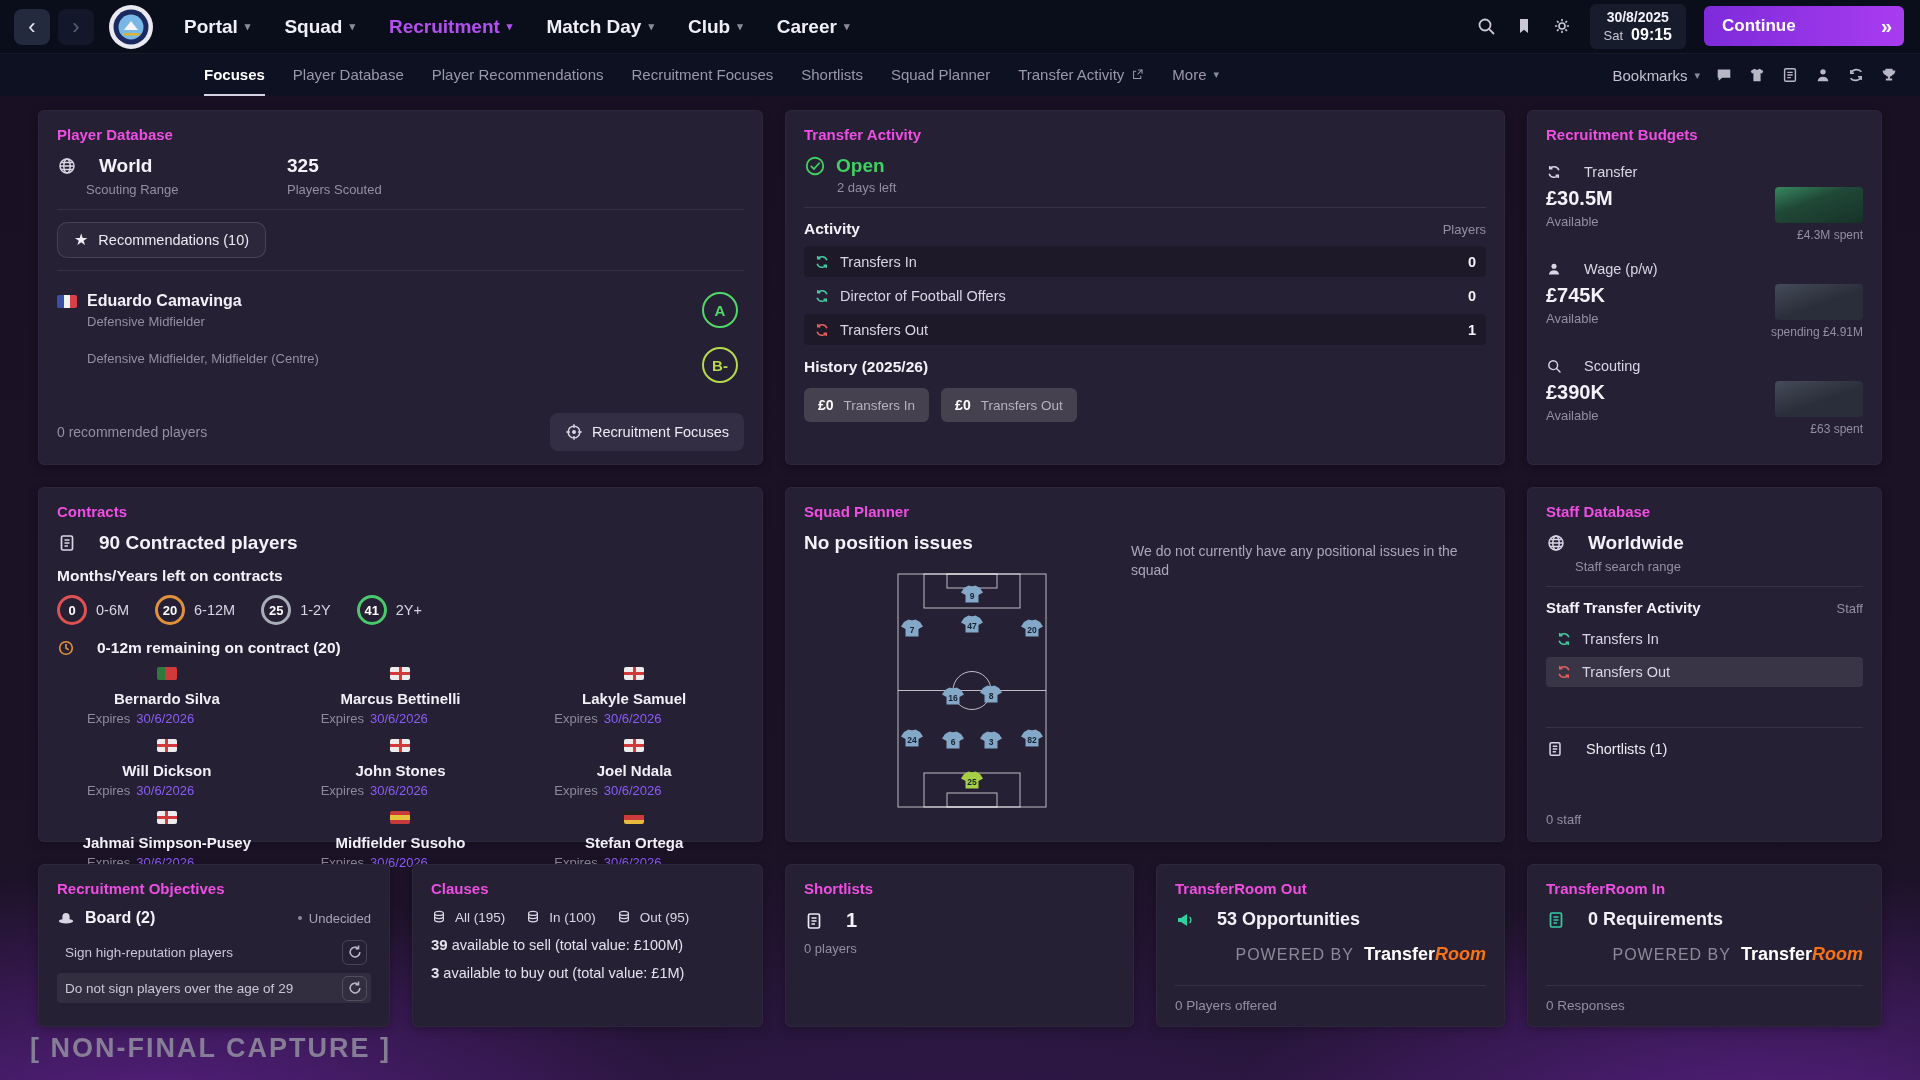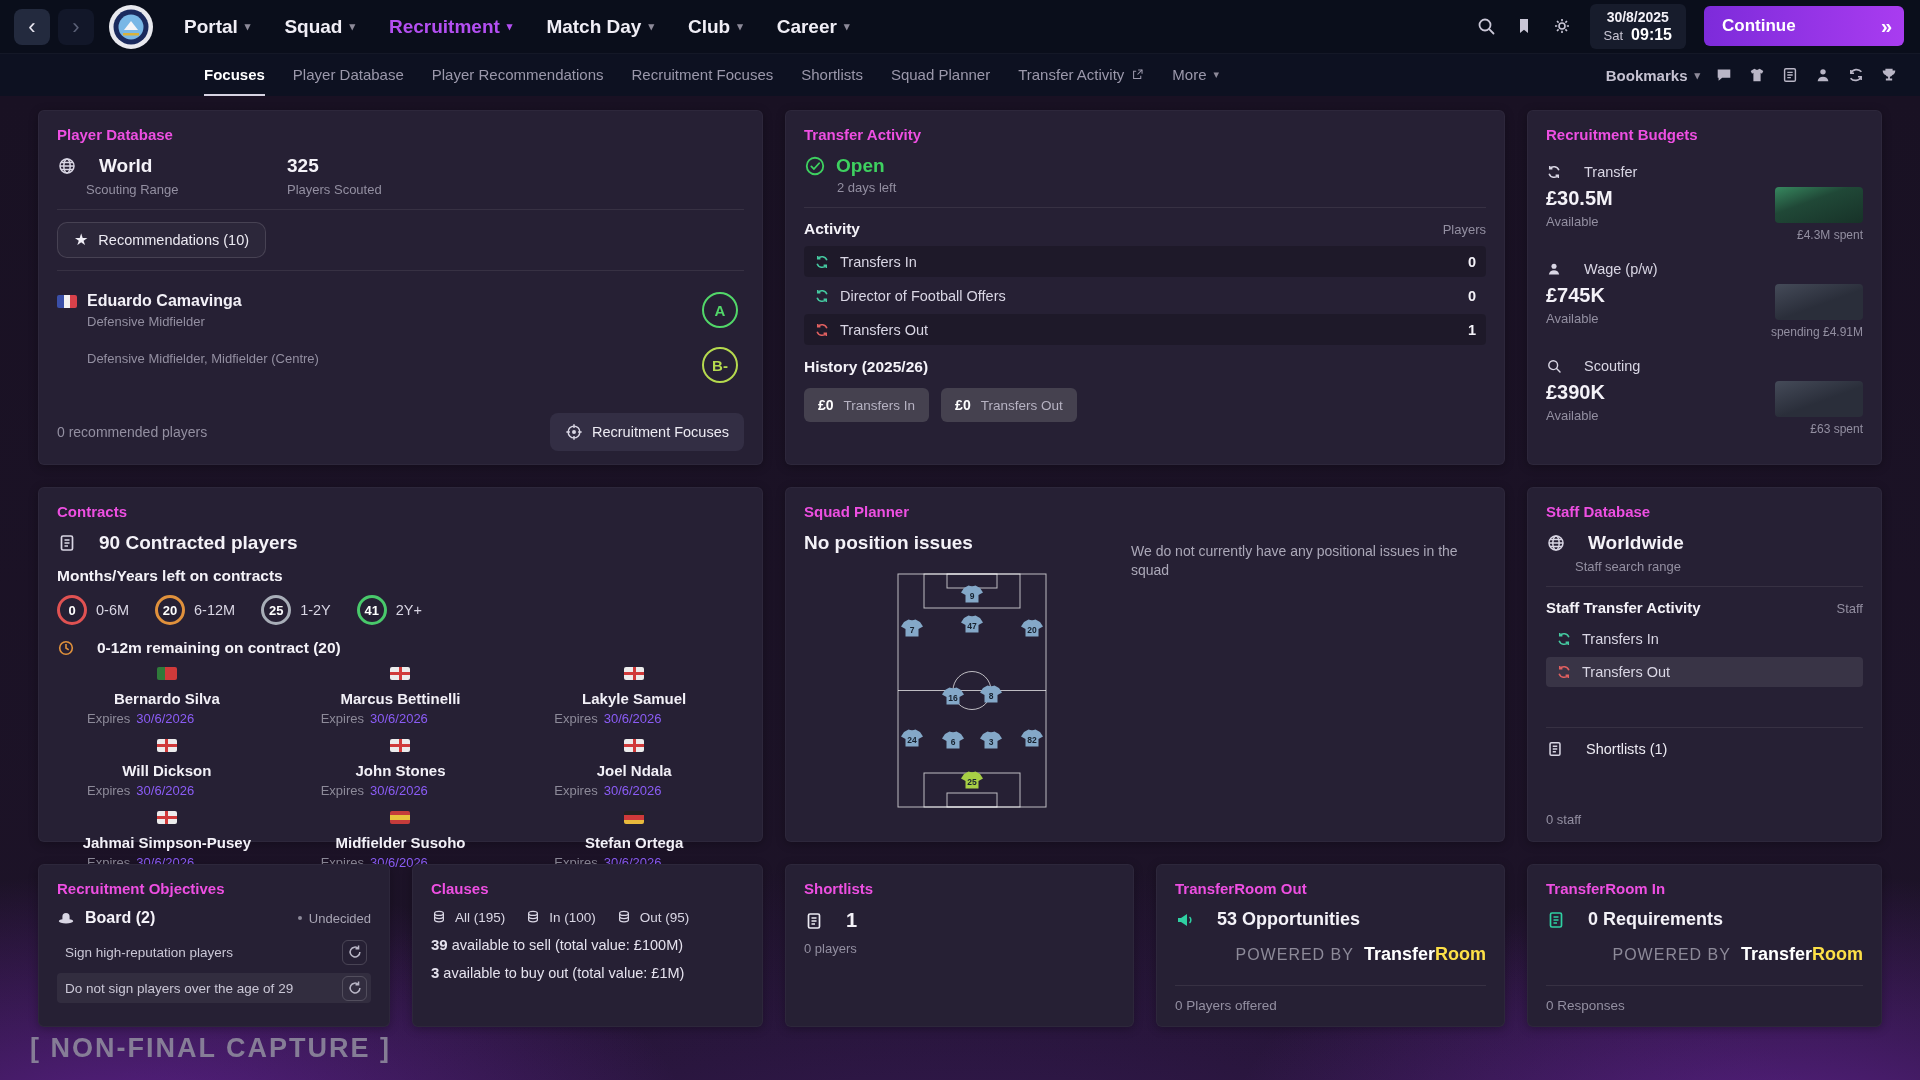--- a/index.html
+++ b/index.html
@@ -25,21 +25,21 @@
   .datebox .d2 b { font-size:16px; color:#ffffff; }
   .continue-btn { height:40px; min-width:200px; border-radius:6px; background:linear-gradient(90deg,#7d2bda,#a93cf0); display:flex; align-items:center; justify-content:space-between; padding:0 14px 0 18px; font-weight:bold; font-size:17px; color:#fff; cursor:pointer; }
   .continue-btn .dbl { font-size:20px; letter-spacing:-2px; }
 
   
   .subnav { height:43px; background:#0d1121; display:flex; align-items:stretch; padding:0 22px 0 204px; gap:28px; border-top:1px solid rgba(255,255,255,.03); }
   .subnav-item { display:flex; align-items:center; gap:7px; font-size:15px; color:#9b98ab; cursor:pointer; border-bottom:2px solid transparent; white-space:nowrap; }
   .subnav-item.active { color:#ffffff; border-bottom-color:#d6d3e2; font-weight:bold; }
   .subnav-right { margin-left:auto; display:flex; align-items:center; gap:15px; }
   .subnav-right .tool-icon { width:18px; height:18px; color:#b9b6c6; }
-  .bookmarks { display:flex; align-items:center; gap:7px; font-size:15px; color:#c5c2d1; cursor:pointer;font-weight:bold; }
+  .bookmarks { display:flex; align-items:center; gap:7px; font-size:15px; color:#c5c2d1; cursor:pointer; }
 
   
   .main { position:relative; height:984px; padding:14px 38px 0;
     background:
       radial-gradient(900px 430px at 7% 106%, rgba(150,45,230,.50), transparent 62%),
       radial-gradient(900px 430px at 93% 106%, rgba(150,45,230,.48), transparent 62%),
       radial-gradient(1400px 520px at 50% 112%, rgba(120,40,200,.28), transparent 65%),
       linear-gradient(180deg,#191123 0%, #1d1328 100%);
     display:grid;
     grid-template-columns:352px 351px 349px 349px 355px;
@@ -154,21 +154,21 @@
   
   .cla-filters { display:flex; gap:20px; align-items:center; }
   .cla-filter { display:flex; align-items:center; gap:8px; font-size:13.5px; color:#d9d6e4; cursor:pointer; }
   .cla-line { margin-top:11px; font-size:14.5px; color:#e5e2ee; }
   .cla-line b { font-size:15px; }
 
   
   .tr-powered { display:flex; justify-content:flex-end; align-items:baseline; gap:10px; margin-top:14px; }
   .powered-lbl { font-size:16px; letter-spacing:1px; color:#8d8a99; }
   .brand { font-size:18px; font-weight:bold; color:#ffffff; }
-  .brand .room { color:#fde047; }
+  .brand .room { color:#f97316;font-style:italic; }
   .tr-footer { position:absolute; left:18px; bottom:13px; font-size:13.5px; color:#938fa1; }
   .tr-hr { position:absolute; left:18px; right:18px; bottom:40px; height:1px; background:rgba(255,255,255,.08); }
   .green-ic { color:#2fd0a2; }
 
   .watermark { position:absolute; left:30px; bottom:16px; font-size:27px; font-weight:bold; letter-spacing:2px; color:#928fa0; opacity:.85; }
 </style>
 </head>
 <body>
 
 <div class="topbar">

